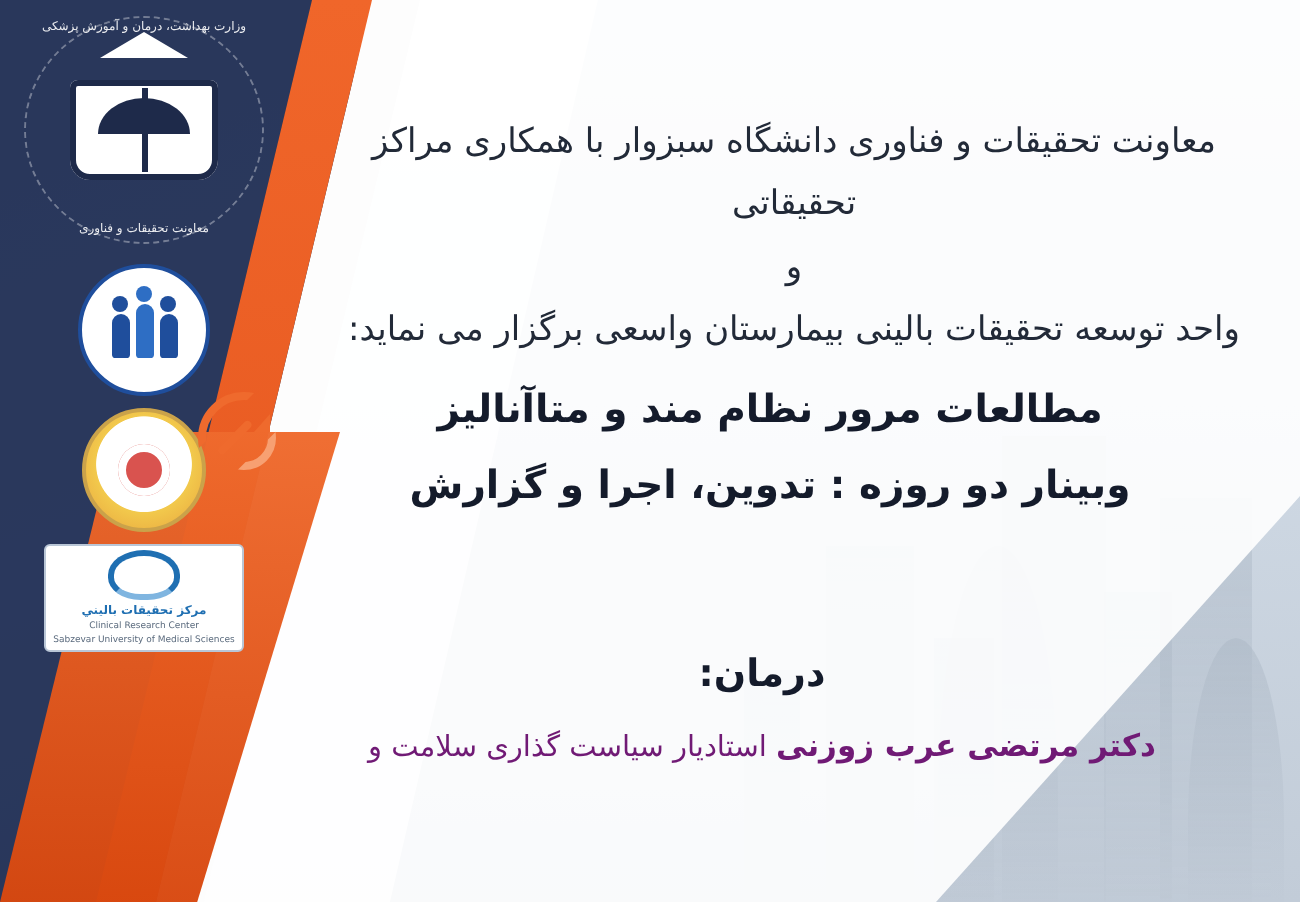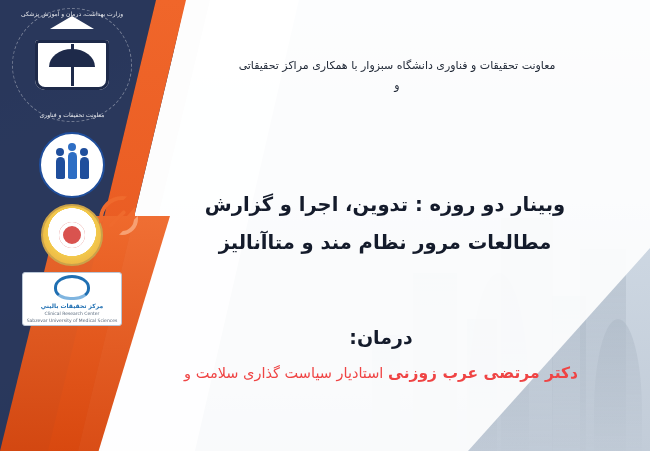--- a/index.html
+++ b/index.html
@@ -239,21 +239,21 @@
   .logo-4 .t2 { font-size: 4.5px; color: #5a6a7d; }
 
   
   .header-text {
     position: absolute;
     right: 18px;
     top: 56px;
     width: 470px;
     text-align: center;
     color: #222a38;
-    font-size: 11px;
+    font-size: 17px;
     line-height: 1.85;
     z-index: 5;
   }
 
   .title-block {
     position: absolute;
     right: 30px;
     top: 186px;
     width: 470px;
     text-align: center;
@@ -321,21 +321,21 @@
     color: #141b2b;
     z-index: 5;
   }
   .presenter-lines {
     position: absolute;
     right: 34px;
     top: 358px;
     width: 470px;
     text-align: center;
     font-size: 14.5px;
-    color: #ef4444;
+    color: #701a75;
     line-height: 1.95;
     z-index: 5;
   }
   .presenter-lines .nm {
     font-weight: bold;
     font-size: 15.5px;
   }
 </style>
 </head>
 <body>
@@ -394,31 +394,32 @@
         <div class="t2">Clinical Research Center</div>
         <div class="t2">Sabzevar University of Medical Sciences</div>
       </div>
     </div>
 
   </div>
 
   <div class="header-text">
     <div>معاونت تحقیقات و فناوری دانشگاه سبزوار با همکاری مراکز تحقیقاتی</div>
     <div>و</div>
+    <div>واحد توسعه تحقیقات بالینی بیمارستان واسعی برگزار می نماید:</div>
   </div>
 
   <div class="arrow-badge">
     <div class="seg"></div>
     <div class="seg2"></div>
     <div class="ar"></div>
   </div>
 
   <div class="title-block">
+    <div>مطالعات مرور نظام مند و متاآنالیز</div>
     <div>وبینار دو روزه : تدوین، اجرا و گزارش</div>
-    <div>مطالعات مرور نظام مند و متاآنالیز</div>
   </div>
 
   <div class="presenter-label">درمان:</div>
   <div class="presenter-lines">
     <div>
       <span class="nm">دکتر مرتضی عرب زوزنی</span>
       <span>استادیار سیاست گذاری سلامت و</span>
     </div>
   </div>
 

